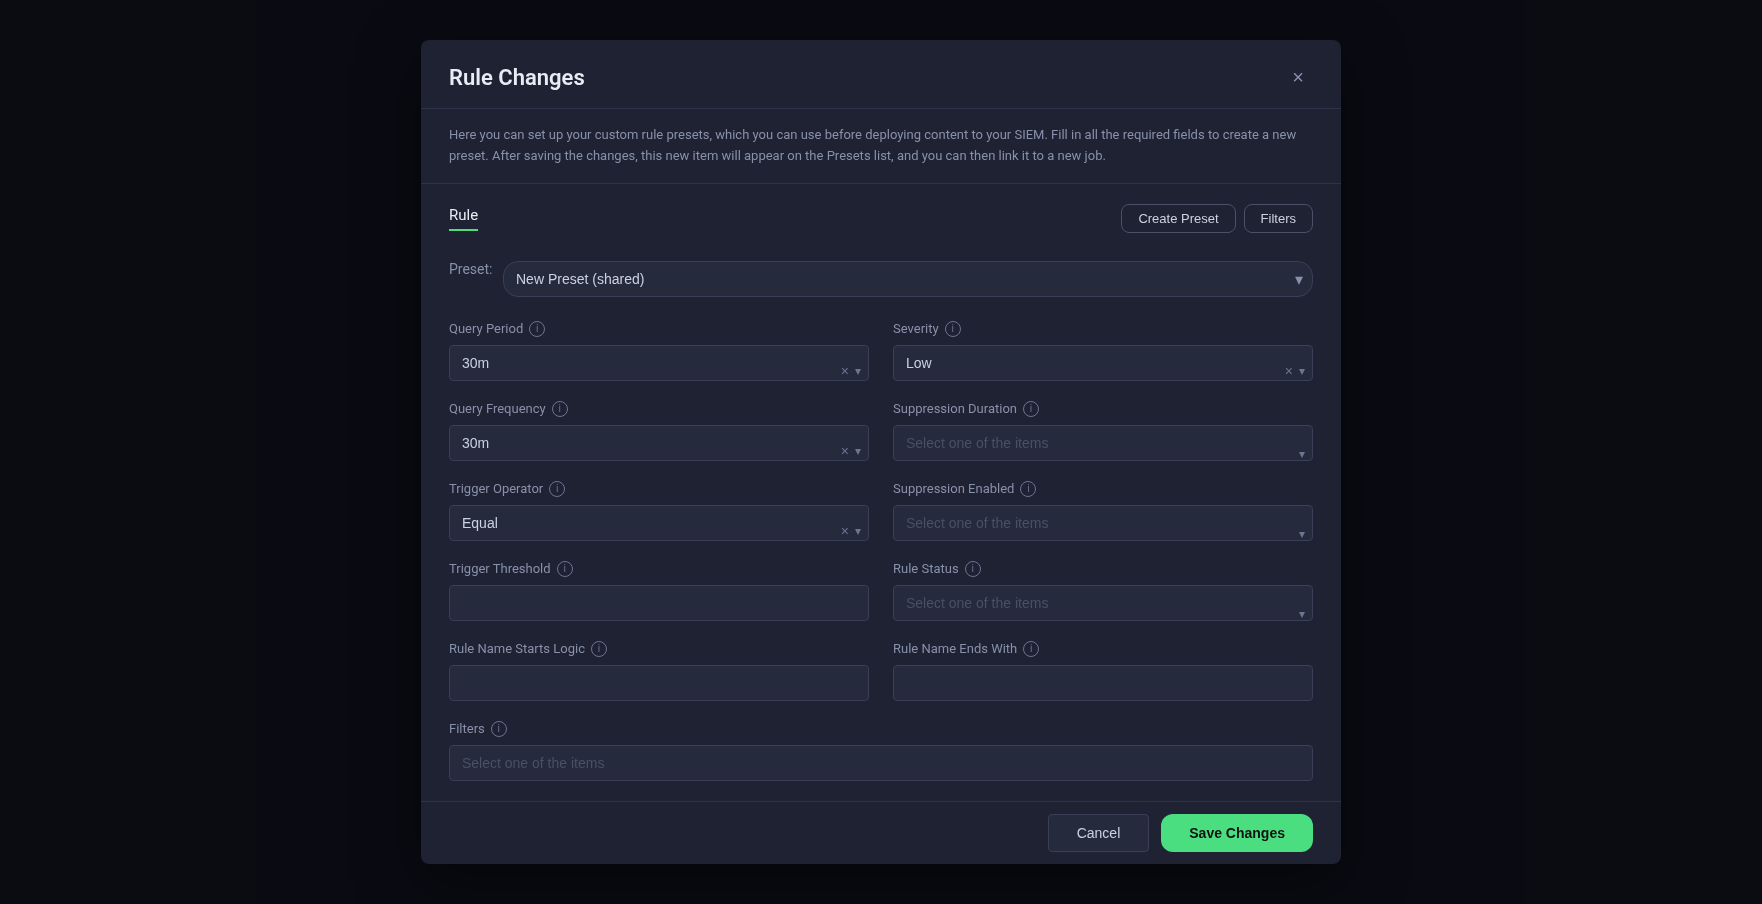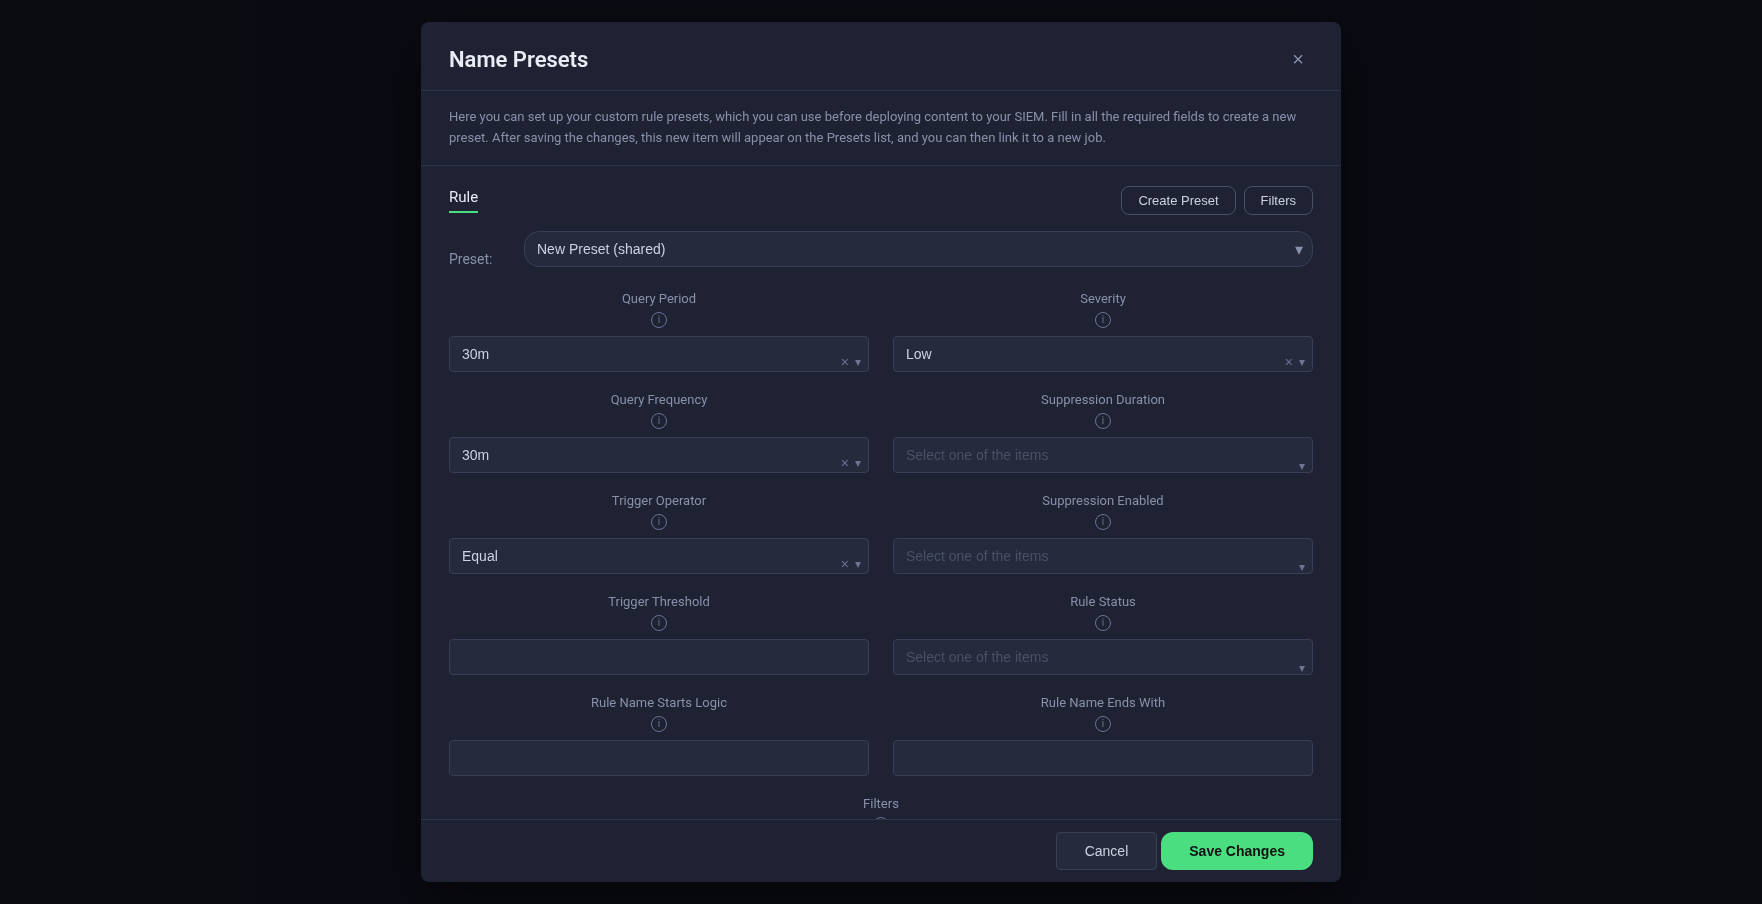--- a/index.html
+++ b/index.html
@@ -93,21 +93,21 @@
     }
     .modal-body {
       flex: 1;
       padding: 20px 28px;
       overflow-y: auto;
     }
     .rule-sub-tabs {
       display: flex;
       align-items: center;
       justify-content: space-between;
-      margin-bottom: 16px;
+      margin-bottom: 28px;
     }
     .rule-sub-tab {
       font-size: 15px;
       color: #cdd2e0;
       cursor: pointer;
       padding-bottom: 6px;
       position: relative;
     }
     .rule-sub-tab.active {
       color: #e8ecf4;
@@ -129,22 +129,22 @@
       background: transparent;
       border: 1px solid #4a5066;
       color: #cdd2e0;
       padding: 6px 16px;
       border-radius: 8px;
       font-size: 13px;
       cursor: pointer;
     }
     .preset-row {
       display: flex;
-      align-items: flex-end;
-      gap: 25px;
+      align-items: flex-start;
+      gap: 4px;
       margin-bottom: 24px;
     }
     .preset-label {
       font-size: 14px;
       color: #8891aa;
       min-width: 50px;
     }
     .preset-select {
       flex: 1;
       background: #252a3d;
@@ -190,21 +190,20 @@
       display: flex;
       flex-direction: column;
       gap: 8px;
     }
     .form-label {
       font-size: 13px;
       color: #8891aa;
       display: flex;
       align-items: center;
       gap: 6px;
-      flex-direction: column;
     }
     .info-icon {
       width: 16px;
       height: 16px;
       border-radius: 50%;
       border: 1px solid #6b7494;
       display: inline-flex;
       align-items: center;
       justify-content: center;
       font-size: 10px;
@@ -271,21 +270,21 @@
       padding: 9px 12px;
       color: #4a5066;
       font-size: 14px;
       cursor: pointer;
       appearance: none;
     }
     .modal-footer {
       padding: 12px 28px;
       display: flex;
       justify-content: flex-end;
-      gap: 4px;
+      gap: 12px;
       border-top: 1px solid #2e3349;
     }
     .btn-cancel {
       background: #252a3d;
       border: 1px solid #3a3f57;
       color: #cdd2e0;
       padding: 10px 28px;
       border-radius: 4px;
       font-size: 14px;
       cursor: pointer;
@@ -308,21 +307,21 @@
     }
   </style>
 </head>
 <body>
 
 <div class="bg-blurred"></div>
 <div class="overlay">
   <div class="modal">
 
     <div class="modal-header">
-      <span class="modal-title">Name Presets</span>
+      <span class="modal-title">Rule Changes</span>
       <button class="close-btn">×</button>
     </div>
 
     <div class="modal-description">Here you can set up your custom rule presets, which you can use before deploying content to your SIEM. Fill in all the required fields to create a new preset. After saving the changes, this new item will appear on the Presets list, and you can then link it to a new job.</div>
 
 
     <div class="modal-body">
 
       <div class="rule-sub-tabs">
         <div class="rule-sub-tab active">

